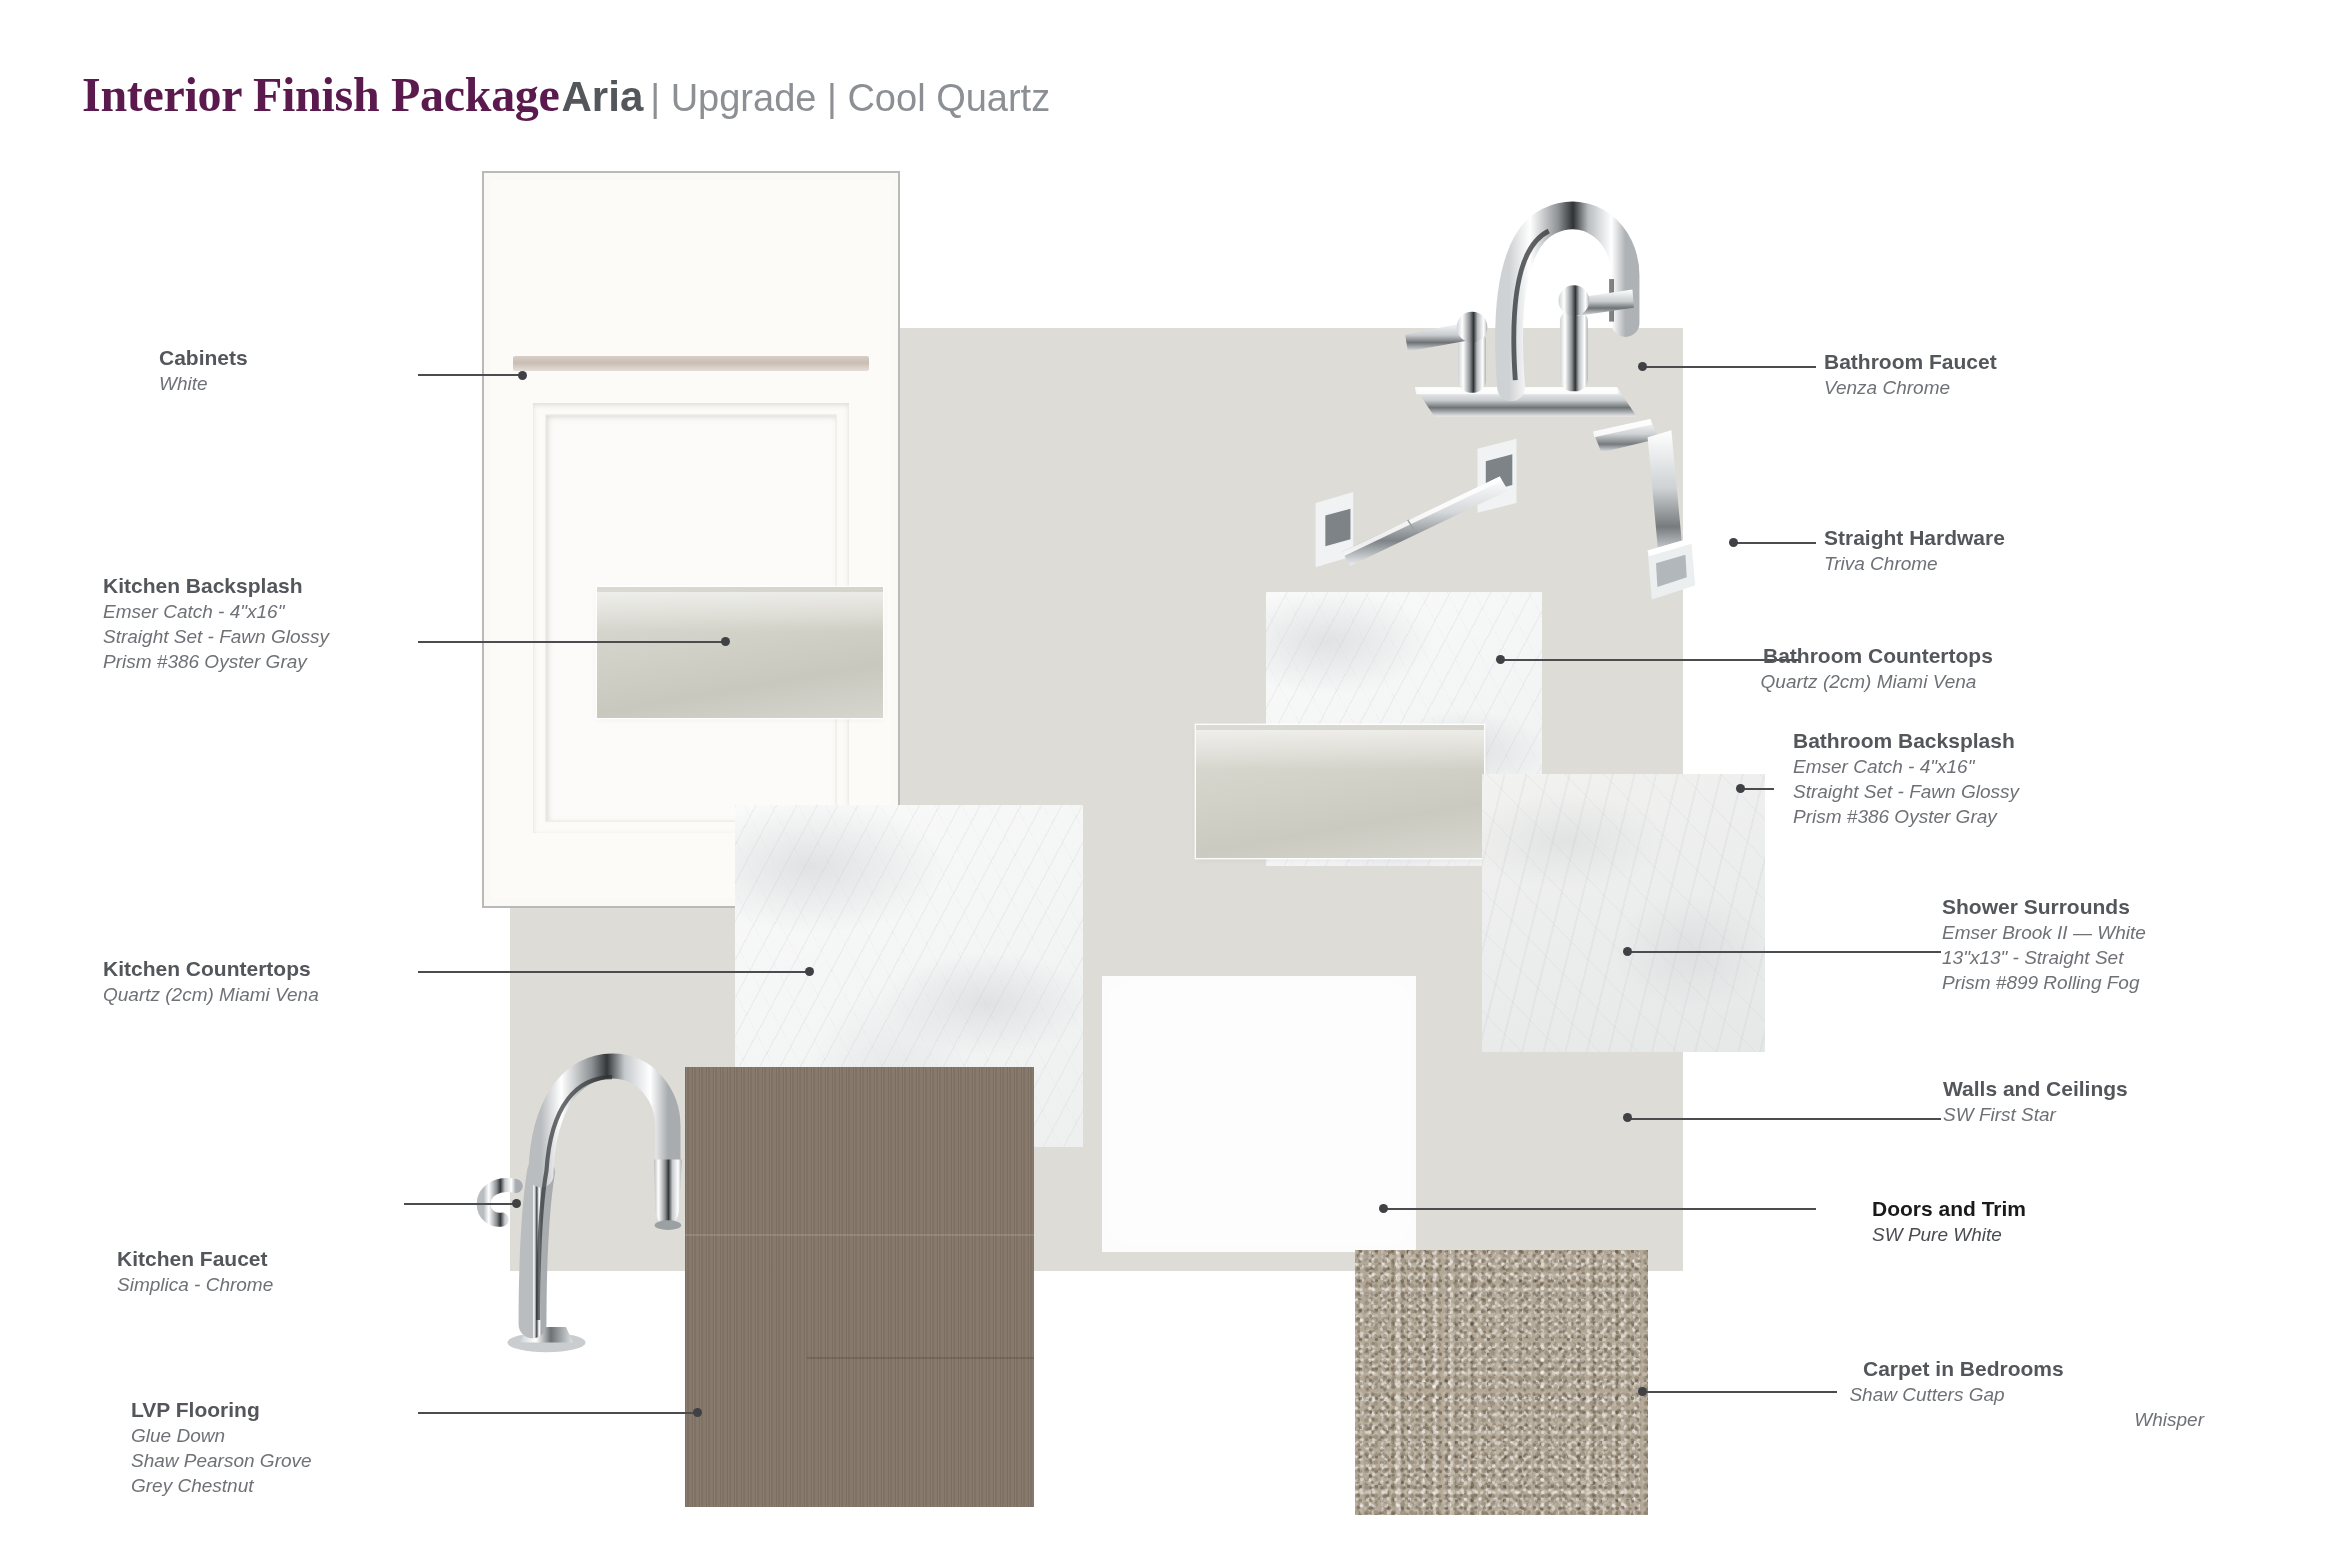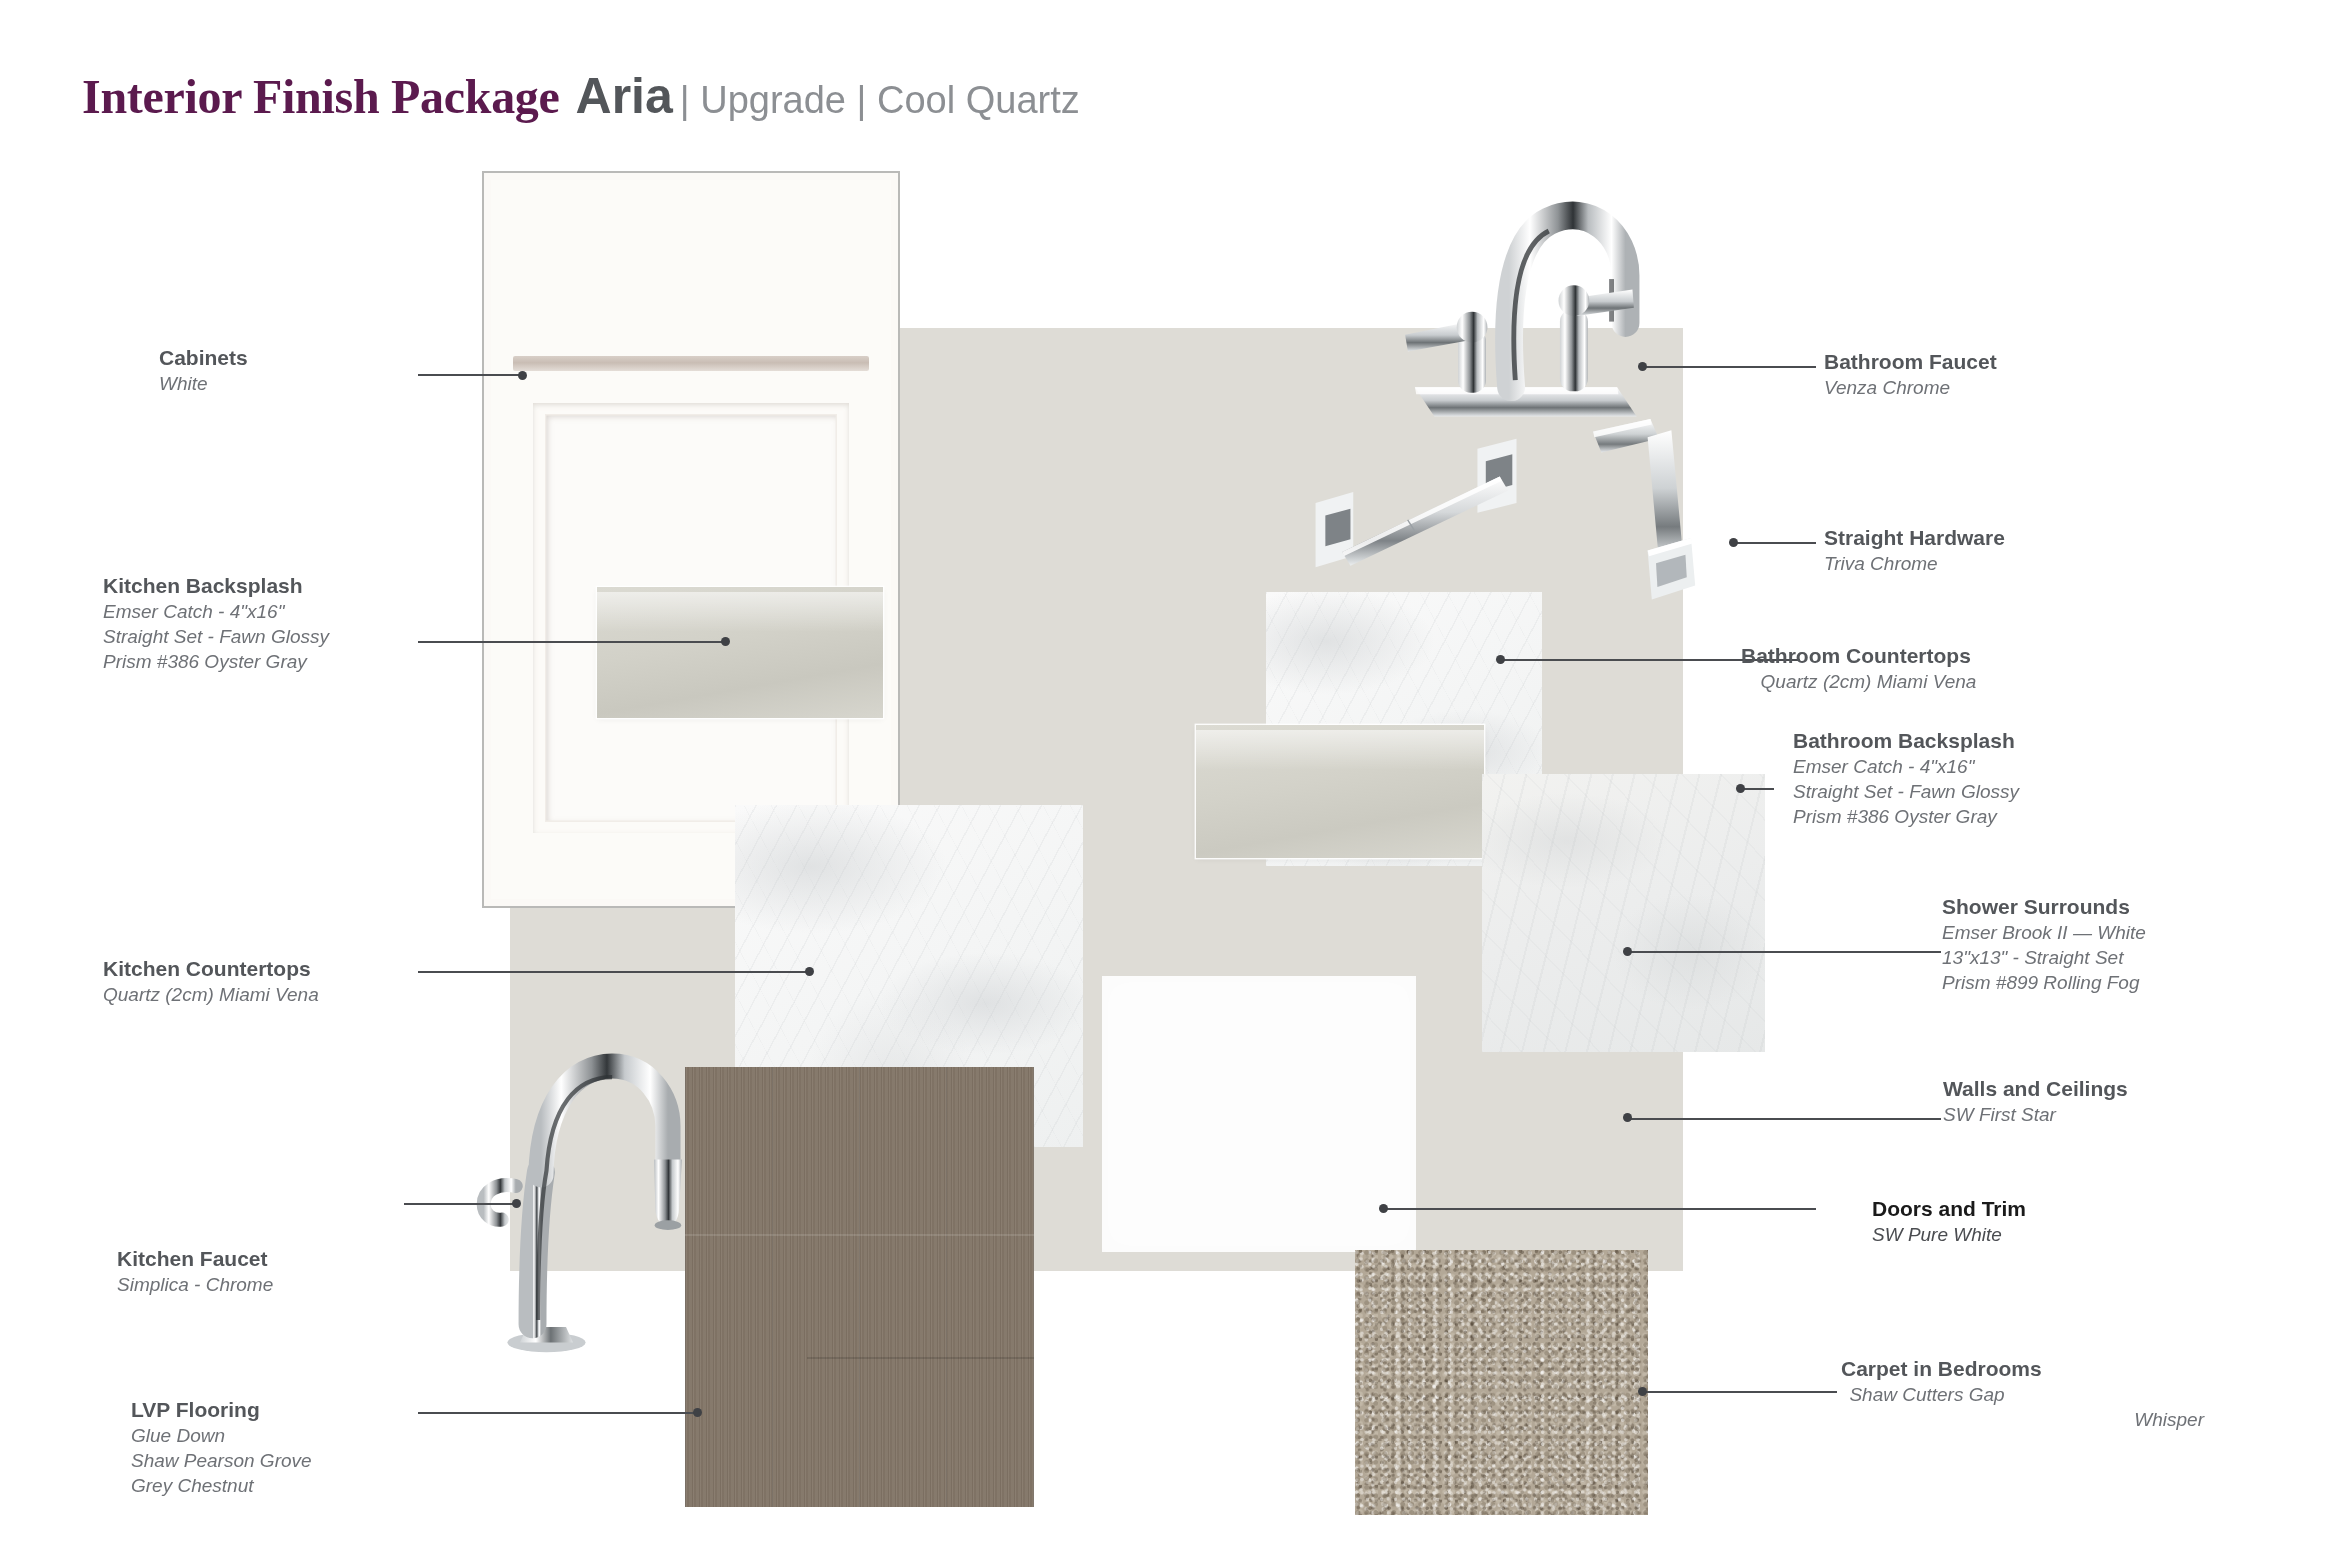--- a/index.html
+++ b/index.html
@@ -13,21 +13,21 @@
 
   
   #title-bar { position:absolute; left:82px; top:67px; white-space:nowrap; }
   #title-bar span { vertical-align:baseline; }
   .t-main {
     font-family:"Liberation Serif", serif;
     font-weight:bold; font-size:48px; color:#5b1a4e; letter-spacing:-0.3px;
   }
   .t-pkg {
     font-family:"Liberation Sans", sans-serif;
-    font-weight:bold; font-size:50px; color:#53565a; margin-left:16px;text-align:center;
+    font-weight:bold; font-size:42px; color:#53565a; margin-left:2px;text-align:center;
   }
   .t-rest {
     font-family:"Liberation Sans", sans-serif;
     font-weight:400; font-size:38px; color:#8c8f93; margin-left:7px;
   }
 
   
   #board { position:absolute; left:0; top:0; width:2342px; height:1565px; }
 
   .swatch { position:absolute; }
@@ -197,21 +197,21 @@
   .callout .ttl {
     font-weight:bold; font-size:21px; color:#53565a; line-height:1.22; white-space:nowrap;
   }
   .callout .sub {
     font-style:italic; font-weight:400; font-size:19px; color:#6e7176; line-height:1.32; white-space:nowrap;
   }
   .callout.dark .ttl { color:#1a1a1a; }
   .callout.dark .sub { color:#4a4c50; }
   .callout.right-align { }
   .callout.left-align  { text-align:left; }
-  .callout.mixed .ttl  { text-align:right; }
+  .callout.mixed .ttl  { text-align:right;margin-left:22px; }
   .callout.mixed .sub  { text-align:left; }
 
   
   .leader { position:absolute; height:2.1px; background:#4a4c50; }
   .dot {
     position:absolute; width:9px; height:9px; border-radius:50%;
     background:#3f4145;
   }
 </style>
 </head>

